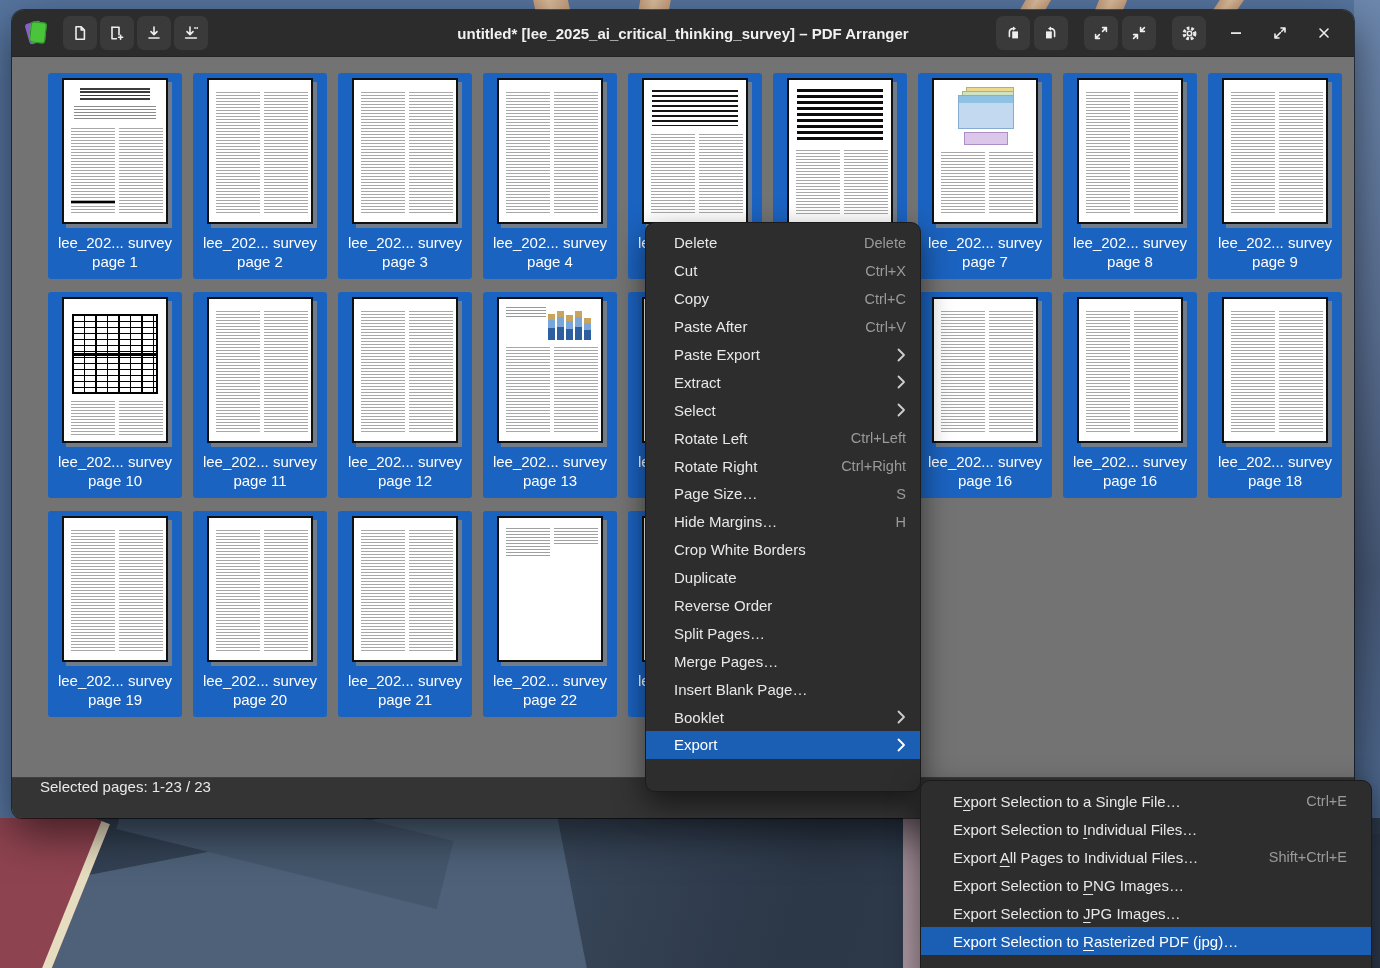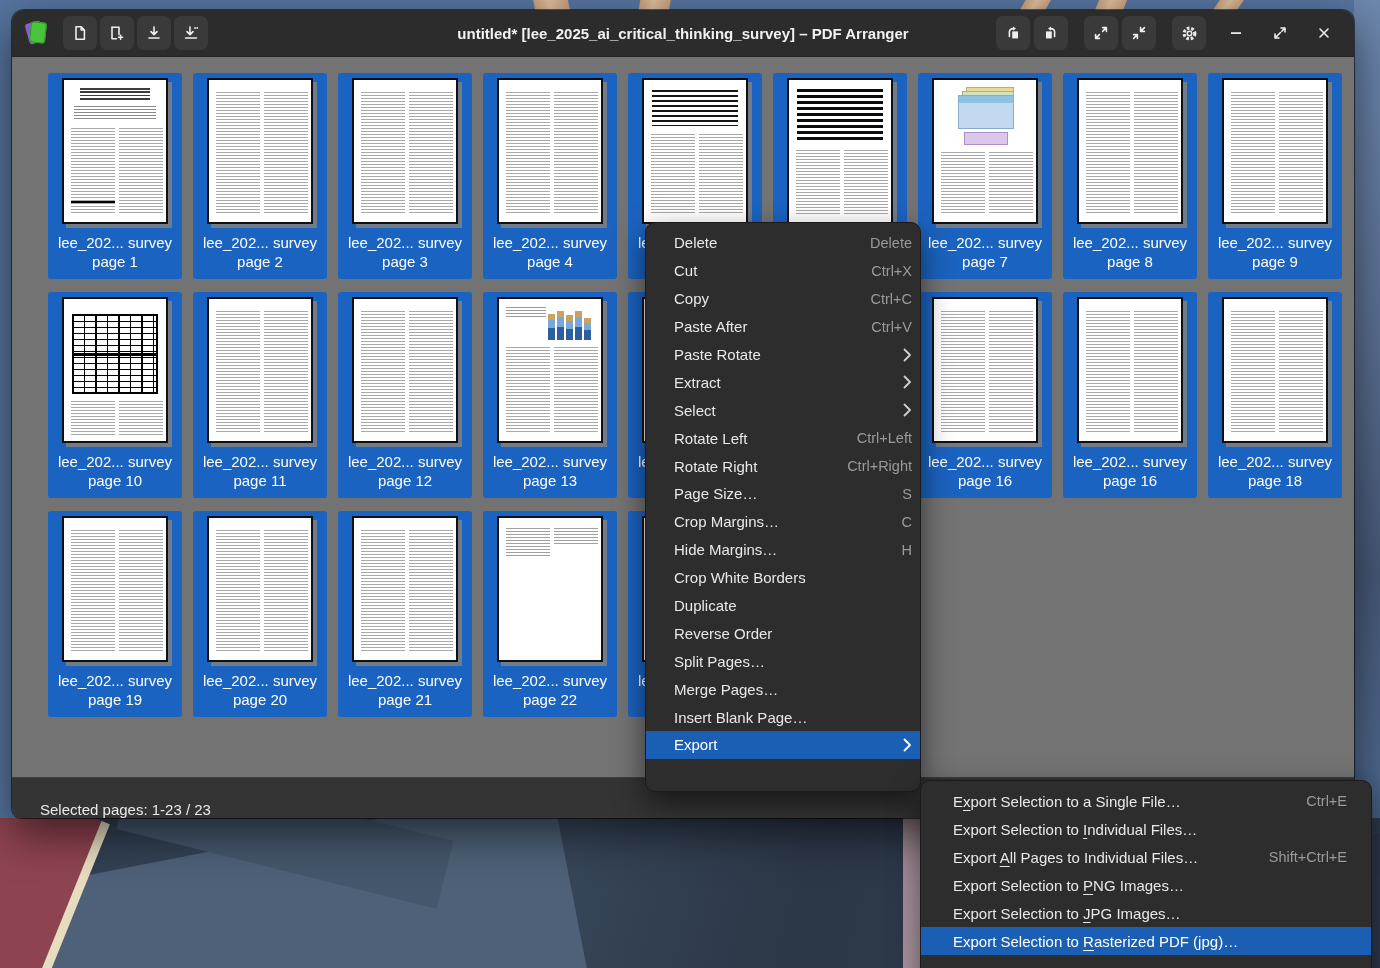--- a/index.html
+++ b/index.html
@@ -87,28 +87,28 @@
     background:repeating-linear-gradient(#999 0 1px,transparent 1px 3px);}
   .ch{position:absolute;right:7px;top:7px;width:46px;height:34px;display:flex;align-items:flex-end;gap:2.5px;}
   .ch i{display:block;width:6.5px;background:linear-gradient(to bottom,#c9a45e 0 22%,#7aa7d9 22% 55%,#2d5e9f 55% 100%);}
   .sp1{position:absolute;left:7px;top:10px;width:44px;height:28px;
     background:repeating-linear-gradient(#a0a0a0 0 1px,transparent 1px 3px);}
   .sp2{position:absolute;left:55px;top:10px;width:44px;height:16px;
     background:repeating-linear-gradient(#a0a0a0 0 1px,transparent 1px 3px);}
 
   
   .statusbar{position:absolute;left:0;right:0;bottom:0;height:40px;background:#343434;border-top:1px solid #3e3e3e;
-    display:flex;align-items:flex-end;padding-left:28px;color:#e9e9e9;font-size:15px;}
+    display:flex;align-items:flex-start;padding-left:28px;color:#e9e9e9;font-size:15px;}
 
   
   .menu{position:absolute;background:#2d2d2d;border:1px solid #1b1b1b;border-radius:10px;
     box-shadow:0 12px 30px rgba(0,0,0,.55);padding:6px 0;box-sizing:border-box;}
   #ctx{left:645px;top:222px;width:276px;height:570px;z-index:20;}
   #sub{left:920px;top:780px;width:452px;height:208px;z-index:30;}
-  .mi{display:flex;align-items:center;height:27.9px;padding:0 8px 0 28px;font-size:15px;color:#e8e8e8;white-space:nowrap;}
+  .mi{display:flex;align-items:center;height:27.9px;padding:0 14px 0 28px;font-size:15px;color:#e8e8e8;white-space:nowrap;}
   #sub .mi{height:28px;padding-left:32px;padding-right:24px;}
   .mi-spacer{flex:1;min-width:24px;}
   .mi-accel{color:#9a9a9a;font-size:14.5px;}
   .mi-arrow{display:flex;align-items:center;color:#cfcfcf;margin-left:8px;}
   .mi.hl{background:#1a5fb4;color:#fff;}
   .mi.hl .mi-arrow{color:#fff;}
   .mn{text-decoration:underline;text-underline-offset:2.5px;}
 </style>
 </head>
 <body>
@@ -492,21 +492,21 @@
       <span class="mi-label">Copy</span>
       <span class="mi-spacer"></span>
       <span class="mi-accel">Ctrl+C</span>
     </div>
     <div class="mi">
       <span class="mi-label">Paste After</span>
       <span class="mi-spacer"></span>
       <span class="mi-accel">Ctrl+V</span>
     </div>
     <div class="mi">
-      <span class="mi-label">Paste Rotate</span>
+      <span class="mi-label">Paste Export</span>
       <span class="mi-spacer"></span>
       <span class="mi-arrow">
         <svg width="9" height="14" viewBox="0 0 9 14">
           <path d="M1.5 1.5 L7 7 L1.5 12.5" fill="none" stroke="currentColor" stroke-width="1.8" stroke-linecap="round" stroke-linejoin="round"></path>
         </svg>
       </span>
     </div>
     <div class="mi">
       <span class="mi-label">Extract</span>
       <span class="mi-spacer"></span>
@@ -534,25 +534,20 @@
       <span class="mi-label">Rotate Right</span>
       <span class="mi-spacer"></span>
       <span class="mi-accel">Ctrl+Right</span>
     </div>
     <div class="mi">
       <span class="mi-label">Page Size…</span>
       <span class="mi-spacer"></span>
       <span class="mi-accel">S</span>
     </div>
     <div class="mi">
-      <span class="mi-label">Crop Margins…</span>
-      <span class="mi-spacer"></span>
-      <span class="mi-accel">C</span>
-    </div>
-    <div class="mi">
       <span class="mi-label">Hide Margins…</span>
       <span class="mi-spacer"></span>
       <span class="mi-accel">H</span>
     </div>
     <div class="mi">
       <span class="mi-label">Crop White Borders</span>
       <span class="mi-spacer"></span>
     </div>
     <div class="mi">
       <span class="mi-label">Duplicate</span>
@@ -567,29 +562,38 @@
       <span class="mi-spacer"></span>
     </div>
     <div class="mi">
       <span class="mi-label">Merge Pages…</span>
       <span class="mi-spacer"></span>
     </div>
     <div class="mi">
       <span class="mi-label">Insert Blank Page…</span>
       <span class="mi-spacer"></span>
     </div>
-    <div class="mi hl">
-      <span class="mi-label">Export</span>
+    <div class="mi">
+      <span class="mi-label">Booklet</span>
       <span class="mi-spacer"></span>
       <span class="mi-arrow">
         <svg width="9" height="14" viewBox="0 0 9 14">
           <path d="M1.5 1.5 L7 7 L1.5 12.5" fill="none" stroke="currentColor" stroke-width="1.8" stroke-linecap="round" stroke-linejoin="round"></path>
         </svg>
       </span>
     </div>
+    <div class="mi hl">
+      <span class="mi-label">Export</span>
+      <span class="mi-spacer"></span>
+      <span class="mi-arrow">
+        <svg width="9" height="14" viewBox="0 0 9 14">
+          <path d="M1.5 1.5 L7 7 L1.5 12.5" fill="none" stroke="currentColor" stroke-width="1.8" stroke-linecap="round" stroke-linejoin="round"></path>
+        </svg>
+      </span>
+    </div>
   </div>
 
 <div class="menu" id="sub">
     <div class="mi">
       <span class="mi-label"><span>E</span><span class="mn">x</span><span>port Selection to a Single File…</span></span>
       <span class="mi-spacer"></span>
       <span class="mi-accel">Ctrl+E</span>
     </div>
     <div class="mi">
       <span class="mi-label"><span>Export Selection to </span><span class="mn">I</span><span>ndividual Files…</span></span>

